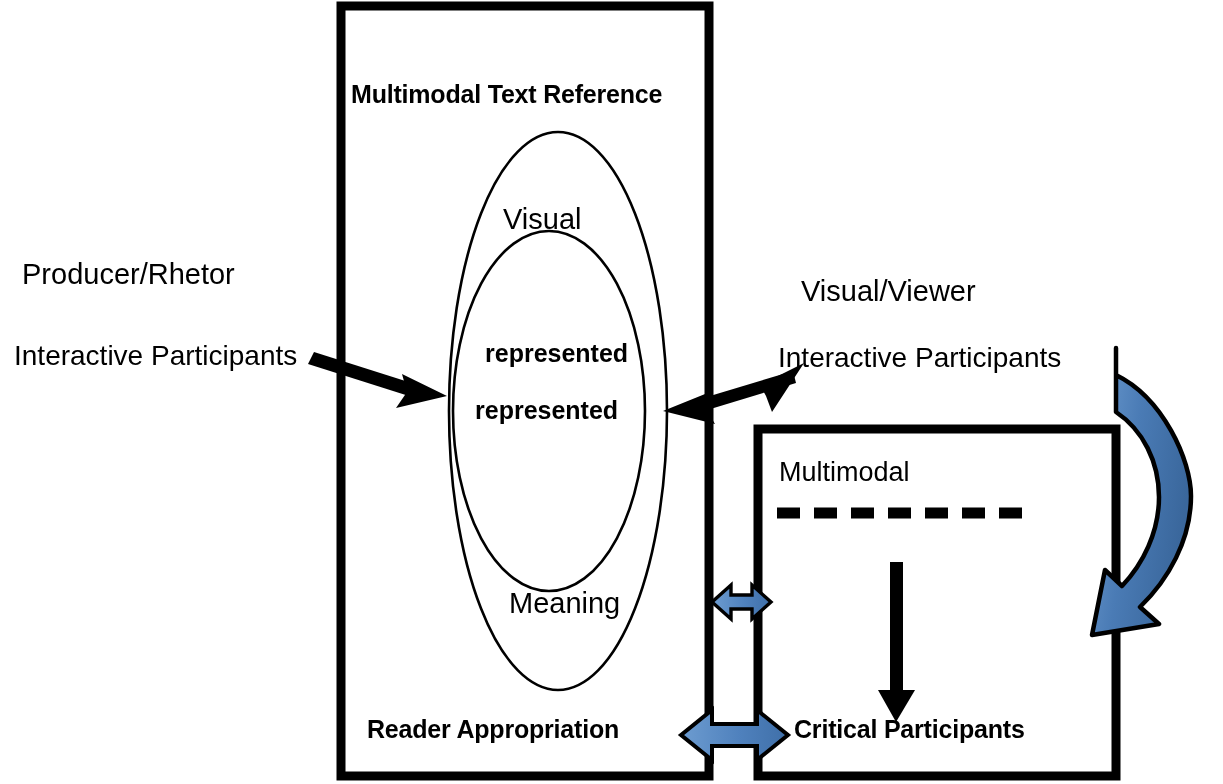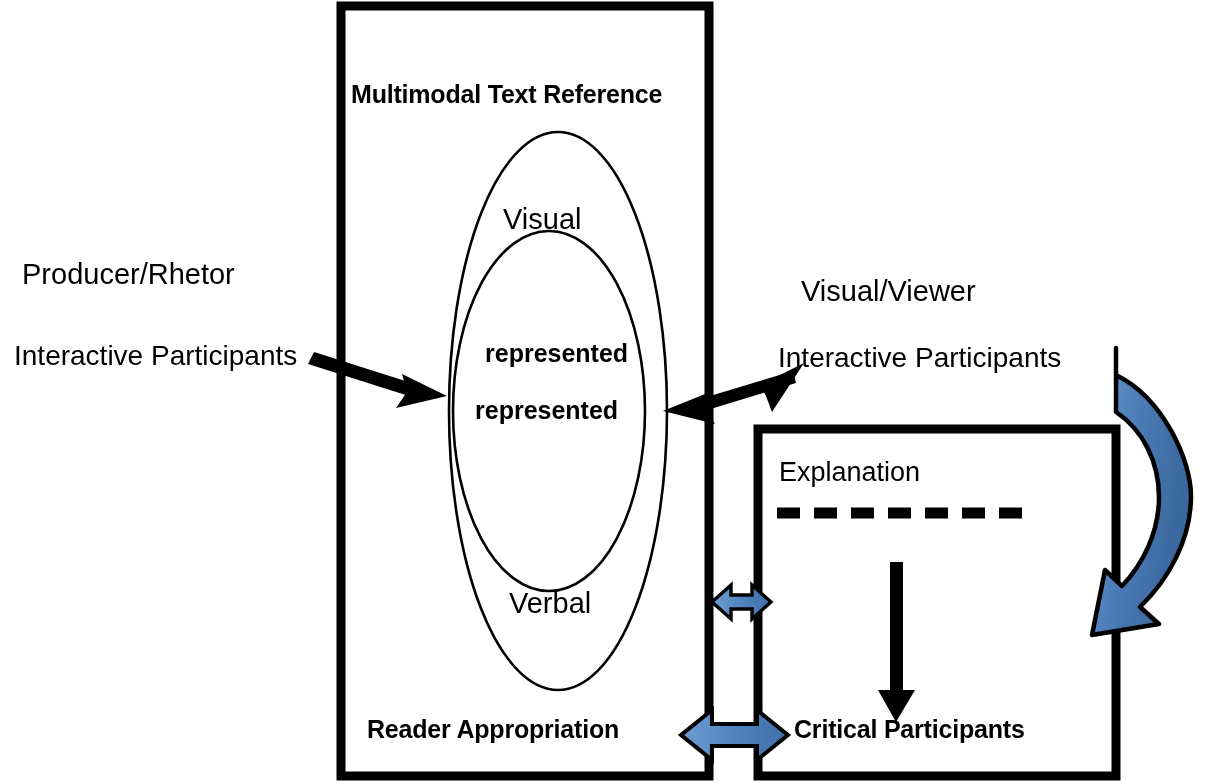--- a/index.html
+++ b/index.html
@@ -146,22 +146,22 @@
   <div class="lbl big-reg" style="left:801px; top:277px;">Visual/Viewer</div>
 
   <div class="lbl mid-reg" style="left:778px; top:344px;">Interactive Participants</div>
 
   <div class="lbl ell-reg" style="left:503px; top:205px;">Visual</div>
 
   <div class="lbl ell-bold" style="left:470px; top:341px;margin-left:15px;">represented</div>
 
   <div class="lbl ell-bold" style="left:475px; top:398px;">represented</div>
 
-  <div class="lbl ell-reg" style="left:509px; top:589px;">Verbal</div>
+  <div class="lbl ell-reg" style="left:509px; top:589px;">Meaning</div>
 
   <div class="lbl bold-hdr" style="left:367px; top:717px;">Reader Appropriation</div>
 
-  <div class="lbl box-reg" style="left:779px; top:459px;">Explanation</div>
+  <div class="lbl box-reg" style="left:779px; top:459px;">Multimodal</div>
 
 
   <div class="lbl bold-hdr" style="left:794px; top:717px;">Critical Participants</div>
 
 </div>
 
 </body></html>

